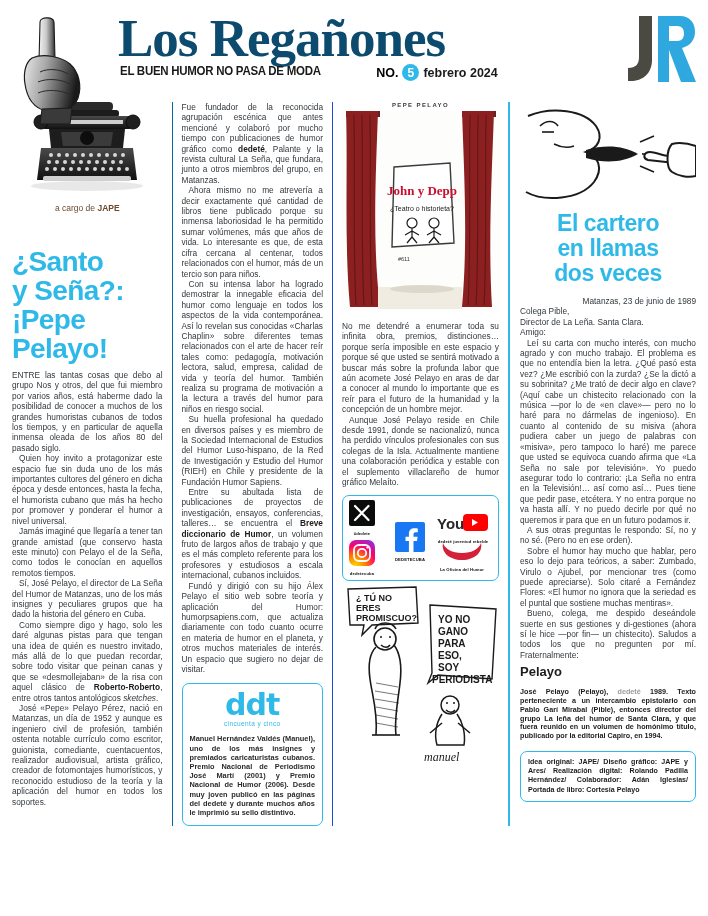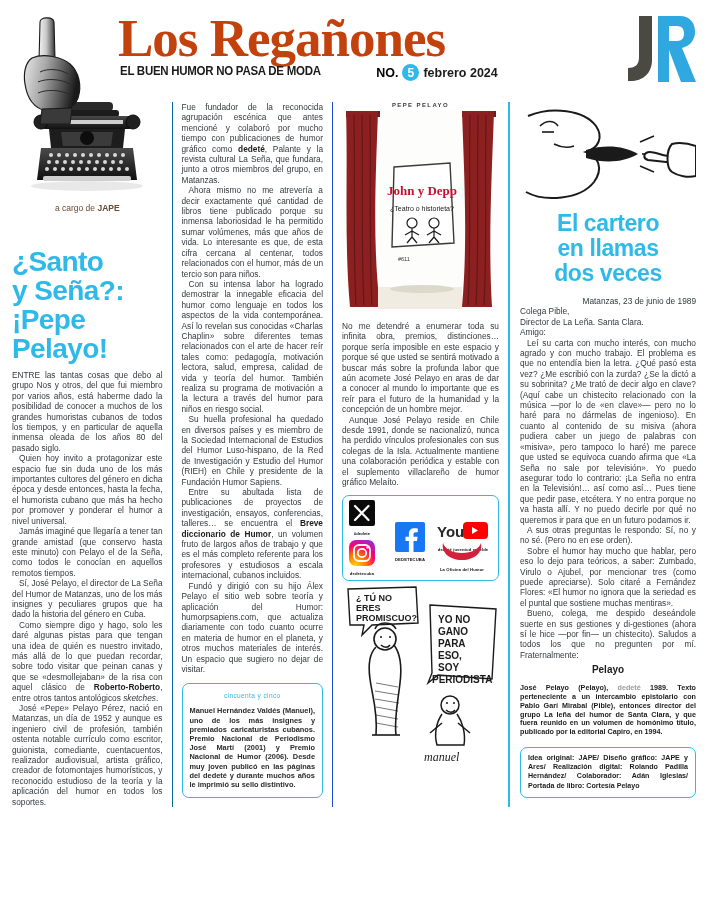--- a/index.html
+++ b/index.html
@@ -17,21 +17,21 @@
   
   .masthead{position:relative;height:88px;display:flex;align-items:flex-start;}
   .hand-wrap{width:92px;flex:0 0 92px;position:relative;height:88px;}
   .hand-svg{position:absolute;left:8px;top:6px;}
   .title-block{flex:1;position:relative;padding-left:4px;}
   .logo-title{
     font-family:"Liberation Serif", serif;
     font-weight:bold;
     font-size:53px;
     line-height:56px;
-    color:#c2410c;
+    color:#0c4a6e;
     letter-spacing:-1px;
     margin:0;
     padding-left:10px;
   }
   .tagline-row{display:flex;gap:0;padding-left:12px;margin-top:-2px;}
   .tagline{
     font-size:12.5px;font-weight:bold;color:#1a1a1a;letter-spacing:-0.3px;
     font-family:"Liberation Sans", sans-serif;
     transform:scaleX(0.92);transform-origin:left center;
   }
@@ -112,21 +112,21 @@
   .ddt-sub{font-size:6.5px;color:#2fb9e8;letter-spacing:0.4px;margin-top:1px;}
   .ddt-text{
     font-size:7.4px;line-height:9.2px;text-align:justify;margin-top:7px;color:#2b2b2b;
   }
   .ddt-text b{font-weight:bold;}
 
   
   .cartoon-box{margin-top:2px;}
 
   
-  .sign{font-size:10px;font-weight:bold;text-align:center;margin-top:4px;color:#1c1c1c;}
+  .sign{font-size:13px;font-weight:bold;text-align:left;margin-top:4px;color:#1c1c1c;}
   .footnote{
     font-size:7.2px;line-height:8.8px;text-align:justify;margin-top:9px;color:#1c1c1c;font-weight:bold;
   }
   .footnote .grey{color:#9a9a9a;}
   .credits-box{
     border:1.6px solid #2fb9e8;border-radius:7px;
     margin-top:10px;padding:6px 7px;box-sizing:border-box;
     font-size:7.1px;line-height:9.2px;font-weight:bold;color:#1c1c1c;text-align:justify;
   }
 </style>
@@ -283,20 +283,21 @@
     <div class="col c2">
       <p class="body first"><span>Fue fundador de la reconocida agrupación escénica que antes mencioné y colaboró por mucho tiempo con publicaciones de humor gráfico como </span><b>dedeté</b><span>, Palante y la revista cultural La Seña, que fundara, junto a otros miembros del grupo, en Matanzas.</span></p>
       <p class="body">Ahora mismo no me atrevería a decir exactamente qué cantidad de libros tiene publicado porque su inmensa laboriosidad le ha permitido sumar volúmenes, más que años de vida. Lo interesante es que, de esta cifra cercana al centenar, todos relacionados con el humor, más de un tercio son para niños.</p>
       <p class="body">Con su intensa labor ha logrado demostrar la innegable eficacia del humor como lenguaje en todos los aspectos de la vida contemporánea. Así lo revelan sus conocidas «Charlas Chaplin» sobre diferentes temas relacionados con el arte de hacer reír tales como: pedagogía, motivación lectora, salud, empresa, calidad de vida y teoría del humor. También realiza su programa de motivación a la lectura a través del humor para niños en riesgo social.</p>
       <p class="body">Su huella profesional ha quedado en diversos países y es miembro de la Sociedad Internacional de Estudios del Humor Luso-hispano, de la Red de Investigación y Estudio del Humor (RIEH) en Chile y presidente de la Fundación Humor Sapiens.</p>
       <p class="body"><span>Entre su abultada lista de publicaciones de proyectos de investigación, ensayos, conferencias, talleres… se encuentra el </span><b>Breve diccionario de Humor</b><span>, un volumen fruto de largos años de trabajo y que es el más completo referente para los profesores y estudiosos a escala internacional, cubanos incluidos.</span></p>
       <p class="body">Fundó y dirigió con su hijo Álex Pelayo el sitio web sobre teoría y aplicación del Humor: humorpsapiens.com, que actualiza diariamente con todo cuanto ocurre en materia de humor en el planeta, y otros muchos materiales de interés. Un espacio que sugiero no dejar de visitar.</p>
 
       <div class="ddt-box">
         <div class="ddt-logo">
+          <div class="ddt-word">ddt</div>
           <div class="ddt-sub">cincuenta y cinco</div>
         </div>
         <div class="ddt-text"><b>Manuel Hernández Valdés (Manuel), uno de los más insignes y premiados caricaturistas cubanos. Premio Nacional de Periodismo </b><b>José Martí (2001)</b><b> y Premio Nacional de Humor (2006). Desde muy joven publicó en las páginas del dedeté y durante muchos años le imprimió su sello distintivo.</b></div>
       </div>
     </div>
 
     <div class="col c3">
 
       <div class="book-fig">
         <div class="book-cap">PEPE PELAYO</div>
@@ -350,21 +351,21 @@
         </div>
 
         <div class="soc" style="left:52px;top:26px;">
           <svg width="30" height="30" viewBox="0 0 30 30">
             <rect width="30" height="30" rx="2" fill="#1877f2"></rect>
             <path d="M18.5 30 L18.5 19 L22 19 L22.6 14.8 L18.5 14.8 L18.5 12.3 C18.5 11 19 10.2 20.9 10.2 L22.8 10.2 L22.8 6.4 C22.4 6.3 21 6.2 19.4 6.2 C15.9 6.2 13.9 8.1 13.9 11.8 L13.9 14.8 L10.5 14.8 L10.5 19 L13.9 19 L13.9 30 Z" fill="#ffffff"></path>
           </svg>
           <div class="soc-label">DEDETECUBA</div>
         </div>
 
-        <div class="soc" style="left:94px;top:24px;">
+        <div class="soc" style="left:94px;top:16px;">
           <svg width="52" height="22" viewBox="0 0 52 22">
             <text x="0" y="17" font-family="'Liberation Sans', sans-serif" font-size="15" font-weight="bold" fill="#282828">You</text>
             <rect x="26" y="2" width="25" height="17" rx="4" fill="#ff0000"></rect>
             <path d="M35 7 L41 10.5 L35 14 Z" fill="#ffffff"></path>
           </svg>
           <div class="soc-label">dedeté juventud rebelde</div>
         </div>
 
         <div class="soc" style="left:6px;top:44px;">
           <svg width="26" height="26" viewBox="0 0 26 26">

